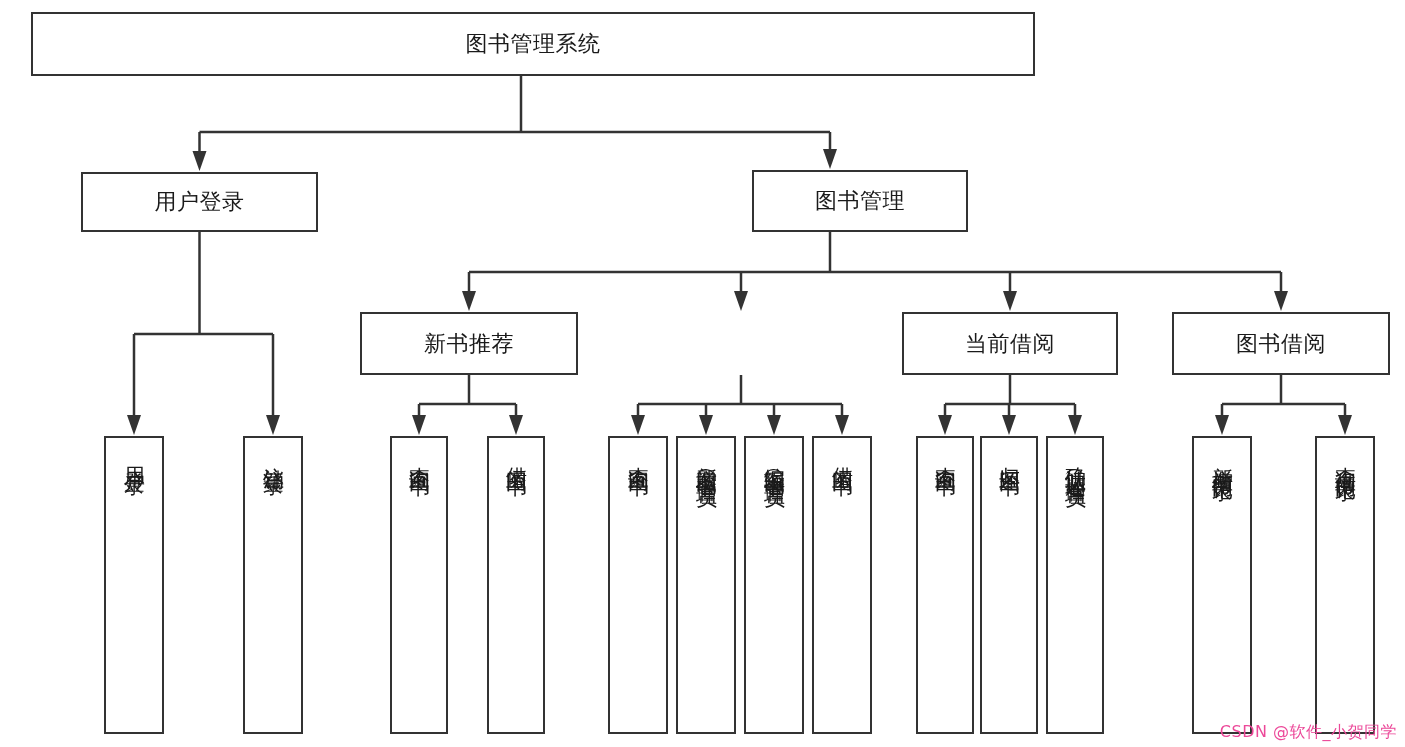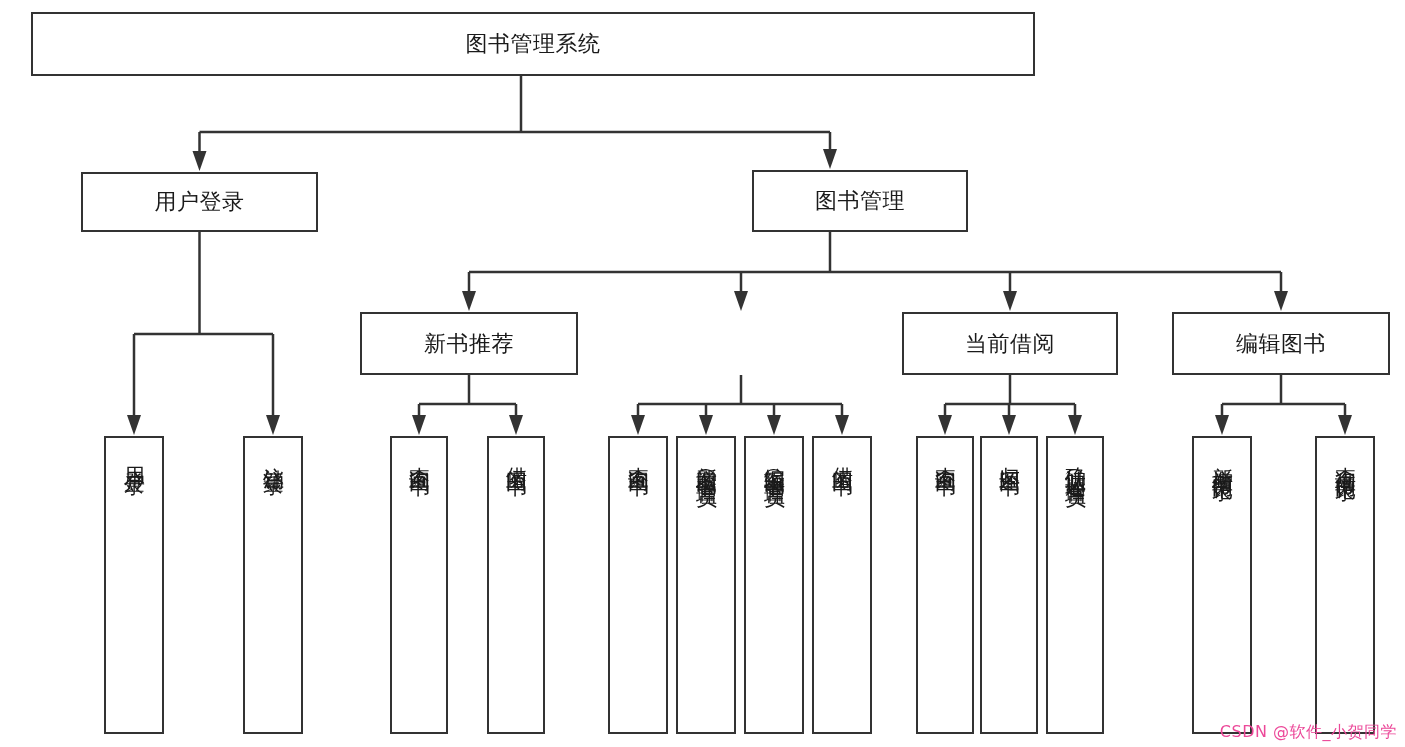--- a/index.html
+++ b/index.html
@@ -141,21 +141,21 @@
     <span class="label">图书管理</span>
   </div>
 
   <div class="node horiz" style="left: 360px; top: 312px; width: 218px; height: 63px;">
     <span class="label">新书推荐</span>
   </div>
   <div class="node horiz" style="left: 902px; top: 312px; width: 216px; height: 63px;">
     <span class="label">当前借阅</span>
   </div>
   <div class="node horiz" style="left: 1172px; top: 312px; width: 218px; height: 63px;">
-    <span class="label">编辑图书</span>
+    <span class="label">图书借阅</span>
   </div>
 
   <div class="node vert" style="left: 104px; top: 436px; width: 60px; height: 298px;">
     <span class="label">用户登录</span>
   </div>
   <div class="node vert" style="left: 243px; top: 436px; width: 60px; height: 298px;">
     <span class="label">注销登录</span>
   </div>
 
   <div class="node vert" style="left: 390px; top: 436px; width: 58px; height: 298px;">

